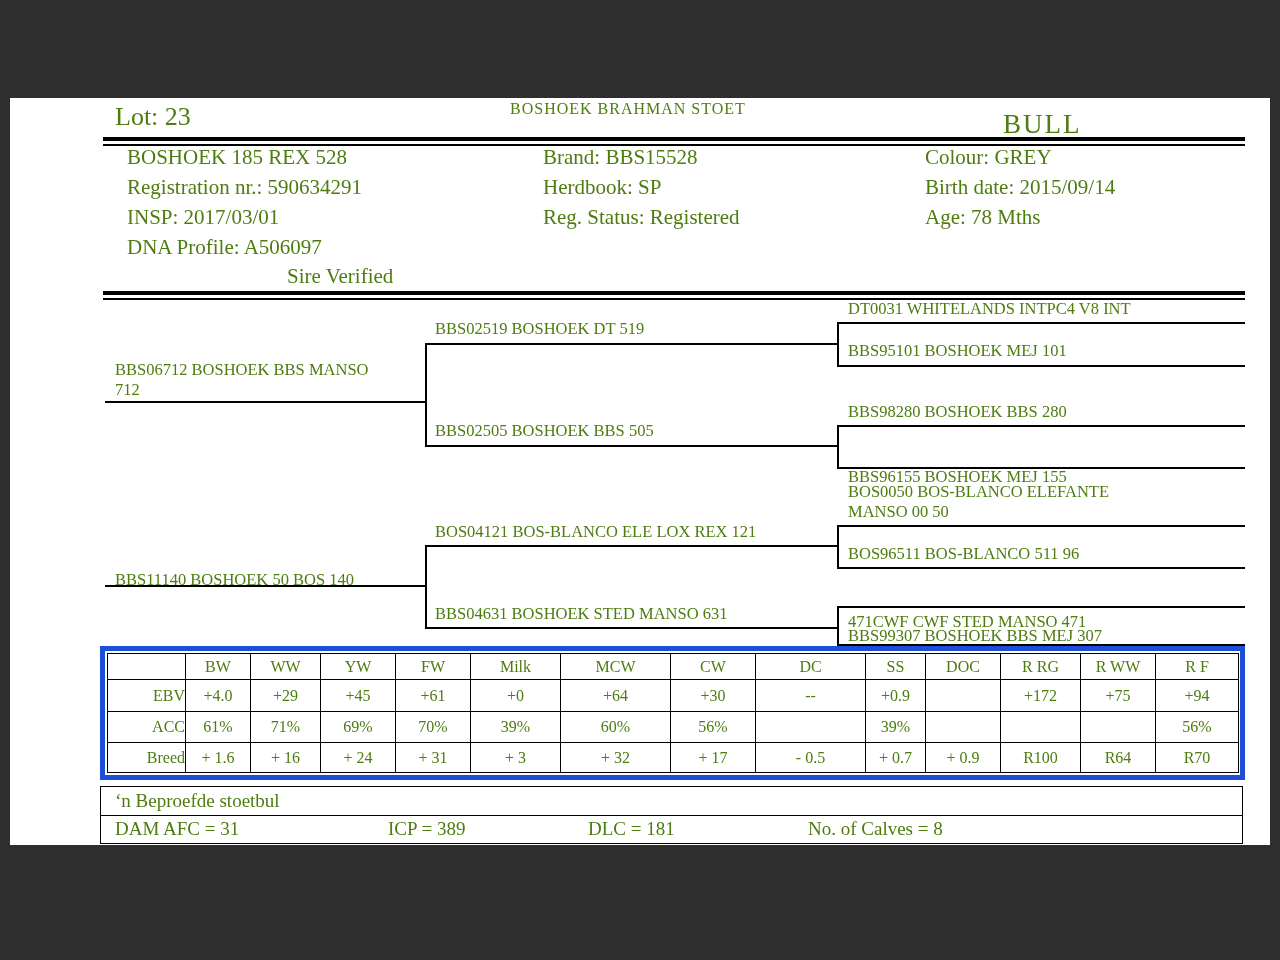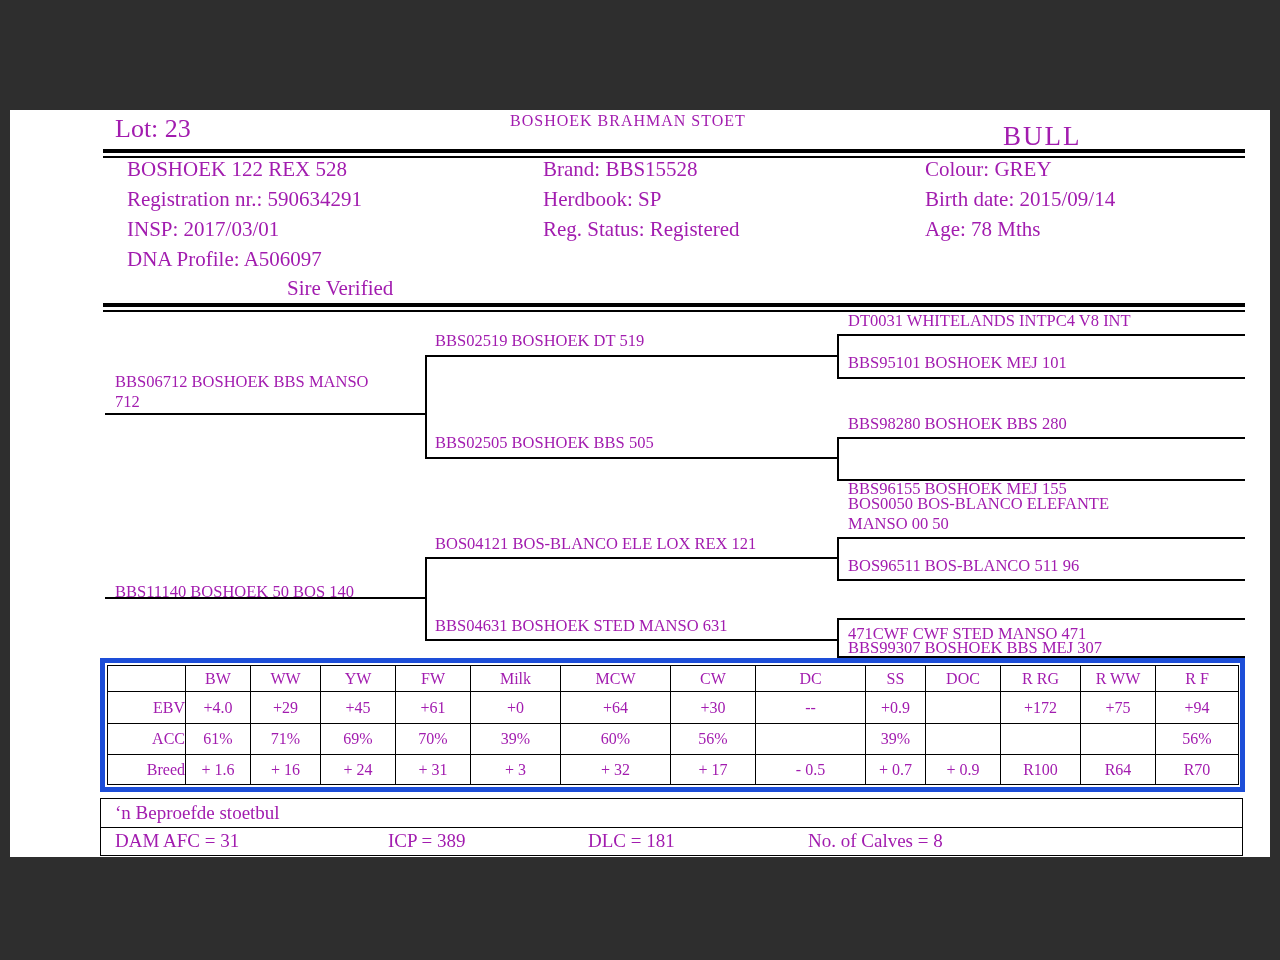--- a/index.html
+++ b/index.html
@@ -3,22 +3,22 @@
 <meta charset="utf-8">
 <style>
   html,body{margin:0;padding:0;}
   body{
     width:1280px;height:960px;position:relative;
     background:#2e2e2e;
     font-family:"Liberation Serif", serif;
     overflow:hidden;
   }
   .page{
-    position:absolute;left:10px;top:110px;width:1260px;height:747px;
-    background:#ffffff;color:#a21caf;
+    position:absolute;left:10px;top:98px;width:1260px;height:747px;
+    background:#ffffff;color:#4d7c0f;
   }
   .t{position:absolute;white-space:nowrap;}
   .wrap{white-space:normal;}
   
   .lot{left:105px;top:4px;font-size:26px;}
   .title{left:500px;top:2px;font-size:16px;letter-spacing:1px;}
   .bull{left:993px;top:3px;font-size:27px;letter-spacing:2px;margin-top:8px;}
   .rule{position:absolute;height:3px;border-top:4px solid #000;border-bottom:2px solid #000;}
   .rule1{left:93px;top:39px;width:1142px;}
   .rule2{left:93px;top:193px;width:1142px;}
@@ -83,21 +83,21 @@
 </head>
 <body>
 
 <div class="page">
 
   <div class="t lot">Lot:  23</div>
   <div class="t title">BOSHOEK BRAHMAN STOET</div>
   <div class="t bull">BULL</div>
   <div class="rule rule1"></div>
 
-  <div class="t info i-name">BOSHOEK 122 REX 528</div>
+  <div class="t info i-name">BOSHOEK 185 REX 528</div>
   <div class="t info i-reg">Registration nr.: 590634291</div>
   <div class="t info i-insp">INSP: 2017/03/01</div>
   <div class="t info i-dna">DNA Profile:  A506097</div>
   <div class="t info i-sirev">Sire Verified</div>
   <div class="t info i-brand">Brand:  BBS15528</div>
   <div class="t info i-herd">Herdbook: SP</div>
   <div class="t info i-status">Reg. Status: Registered</div>
   <div class="t info i-colour">Colour:  GREY</div>
   <div class="t info i-birth">Birth date:  2015/09/14</div>
   <div class="t info i-age">Age: 78 Mths</div>

